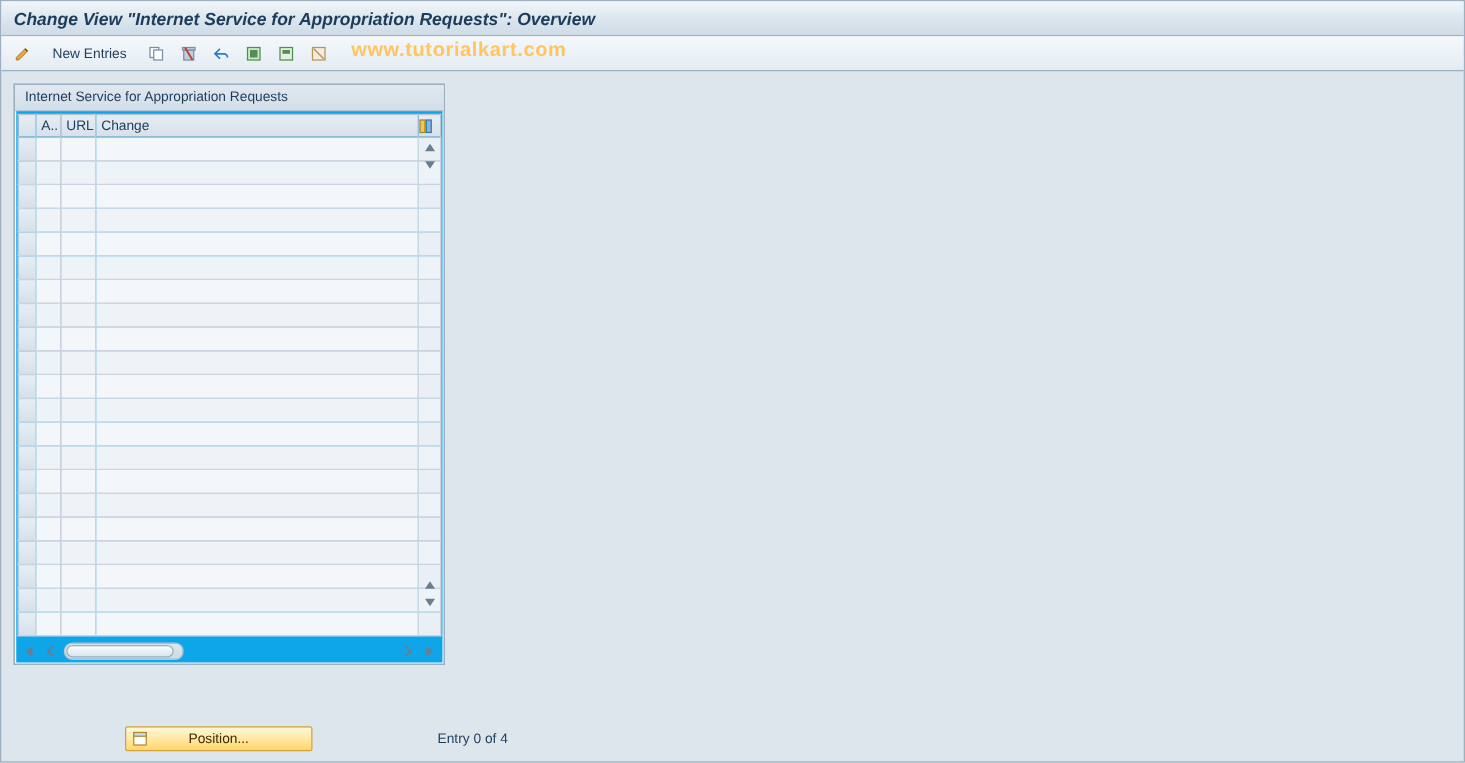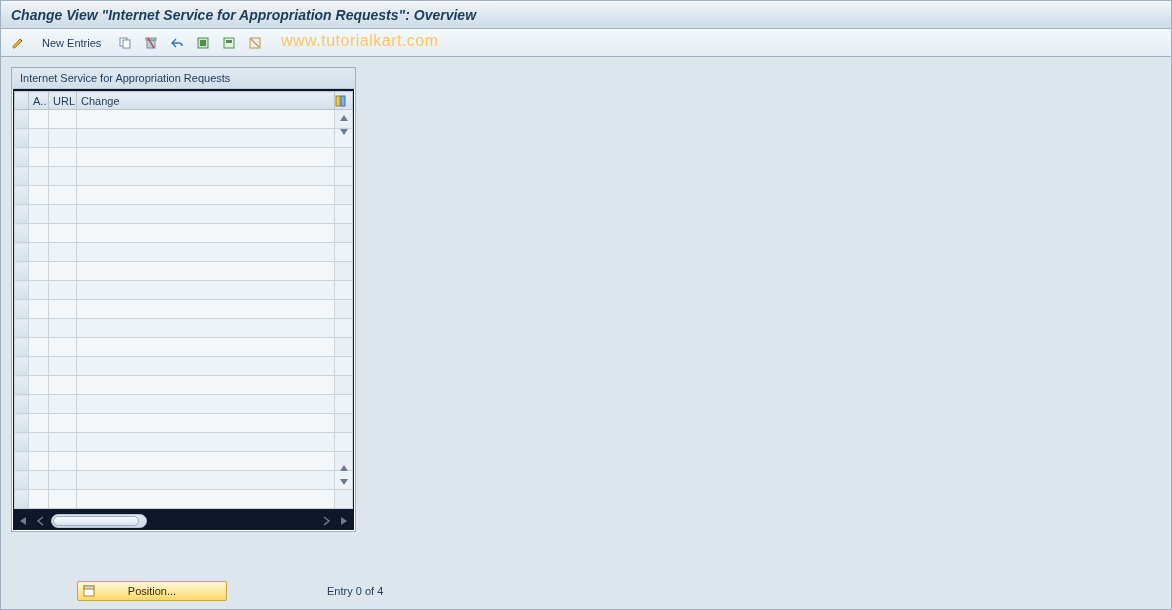--- a/index.html
+++ b/index.html
@@ -55,34 +55,34 @@
       color: #1d3b5b;
       cursor: pointer;
       border: 1px solid transparent;
       border-radius: 2px;
     }
     .watermark {
       position: absolute;
       left: 280px;
       top: 3px;
       font-size: 16px;
-      font-weight: normal;
+      font-weight: bold;
       color: #ffc560;
       letter-spacing: 0.5px;
       user-select: none;
       pointer-events: none;
     }
     
     .main {
       padding: 10px;
     }
     .panel {
       width: 345px;
       border: 1px solid #9eb0bf;
-      background: #0f172a;
+      background: #0ea5e9;
       box-shadow: inset 0 0 0 1px #fff;
     }
     .panel-title {
       background: linear-gradient(to bottom, #e0e9f1, #d3dee8);
       padding: 4px 8px;
       font-size: 11px;
       color: #1d3b5b;
       border-bottom: 1px solid #b7c6d3;
     }
     .grid-wrap {
@@ -166,21 +166,21 @@
       border-radius:6px;
     }
     
     .statusbar {
       position: absolute;
       left: 0; right:0;
       bottom: 6px;
       height: 24px;
       display:flex;
       align-items:center;
-      padding: 0 10px 0 76px;
+      padding: 0 10px 0 99px;
       gap: 100px;
     }
     .position-btn {
       width: 150px;
       height: 20px;
       background: linear-gradient(to bottom, #fff7d9 0%, #ffe9a3 50%, #ffd76a 100%);
       border: 1px solid #d1a33a;
       border-radius: 2px;
       display:flex;
       align-items:center;

